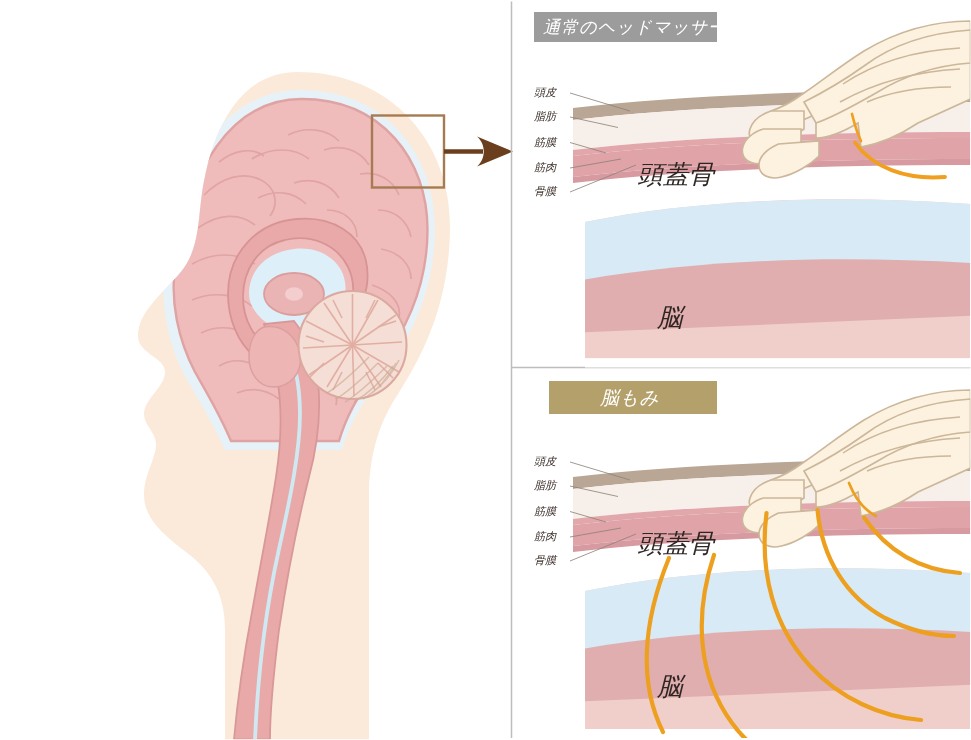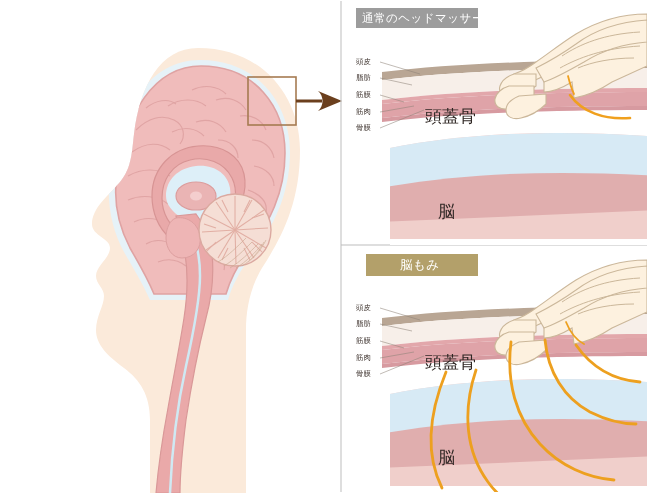--- a/index.html
+++ b/index.html
@@ -1,20 +1,20 @@
 <!DOCTYPE html>
 <html><head>
 <meta charset="utf-8">
 <style>
   html,body{margin:0;padding:0;background:#ffffff;}
   body{
     width:647px;height:493px;position:relative;overflow:hidden;
     font-family:"DejaVu Sans","Liberation Sans",sans-serif;
   }
-  .stage{position:absolute;inset:0;width:647px;height:493px;}
+  .stage{position:absolute;inset:0;width:647px;height:493px;font-style:italic;}
   svg{display:block;}
   .jp{font-family:"DejaVu Sans","Liberation Sans",sans-serif;}
   .layer-label{font-size:7.4px;fill:#3a2f2a;letter-spacing:0px;}
   .big-label{font-size:17px;fill:#2e2623;}
   .brain-label{font-size:17px;fill:#2e2623;}
   .banner-text-gray{font-size:11.5px;fill:#ffffff;letter-spacing:.5px;}
   .banner-text-tan{font-size:12.5px;fill:#ffffff;letter-spacing:.5px;}
   .lead{stroke:#8d8378;stroke-width:.55;fill:none;}
 </style>
 </head>

